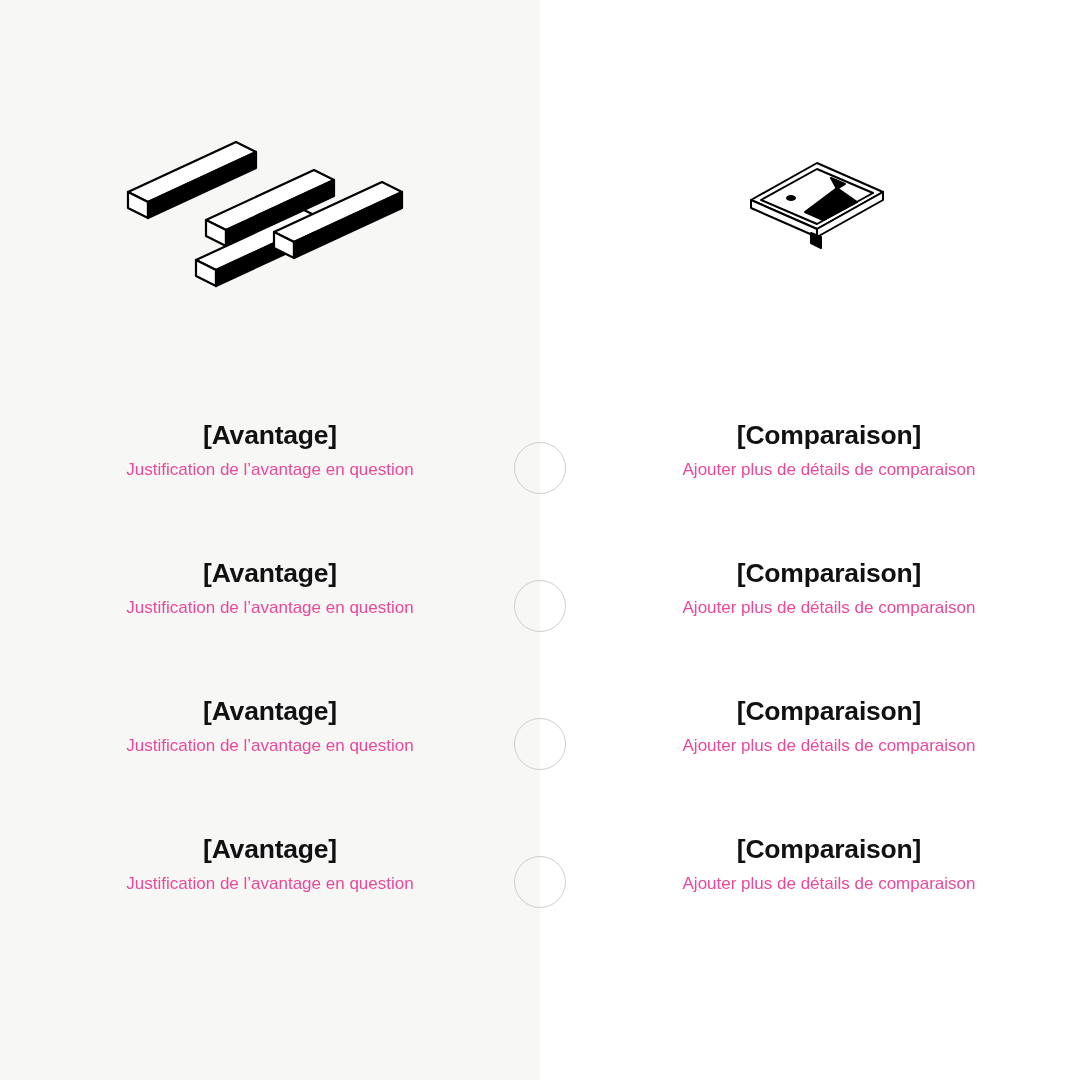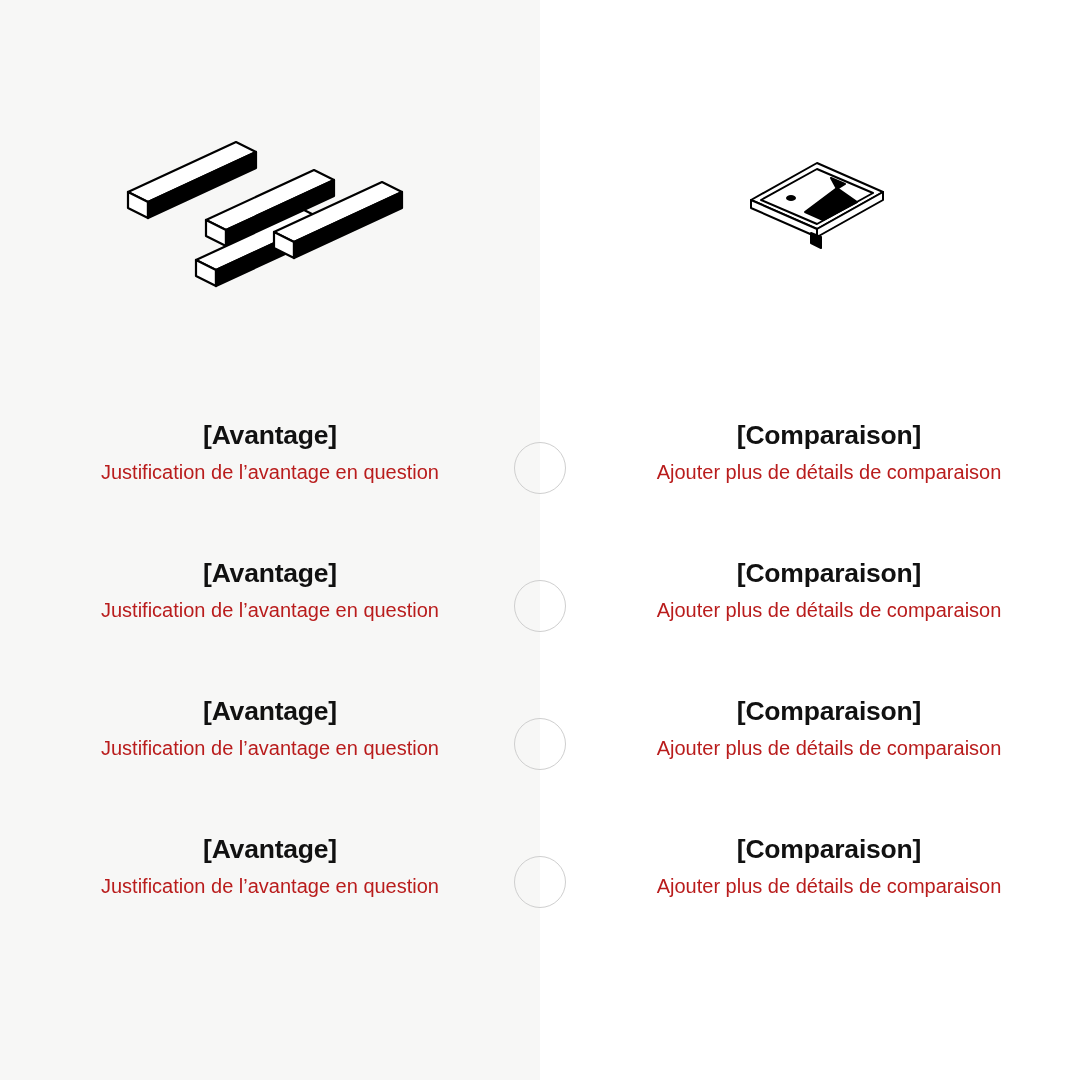--- a/index.html
+++ b/index.html
@@ -81,22 +81,22 @@
   .cell .title {
     font-size: 26.5px;
     font-weight: bold;
     color: #111111;
     letter-spacing: -0.2px;
     margin: 0 0 7px 0;
     line-height: 1.15;
     text-align: center;
   }
   .cell .desc {
-    font-size: 20px;
-    color: #b91c1c;
+    font-size: 17px;
+    color: #ec4899;
     line-height: 1.52;
     margin: 0;
     font-weight: 400;
   }
   .node {
     position: absolute;
     left: 514px;
     top: 22px;
     width: 52px;
     height: 52px;

